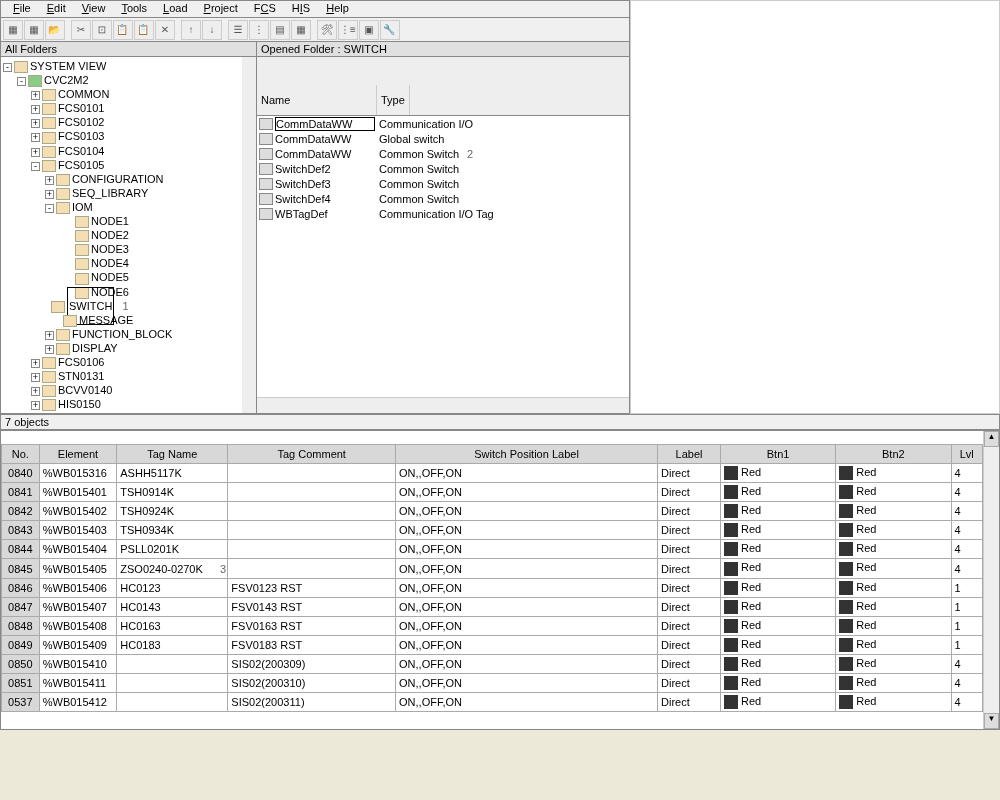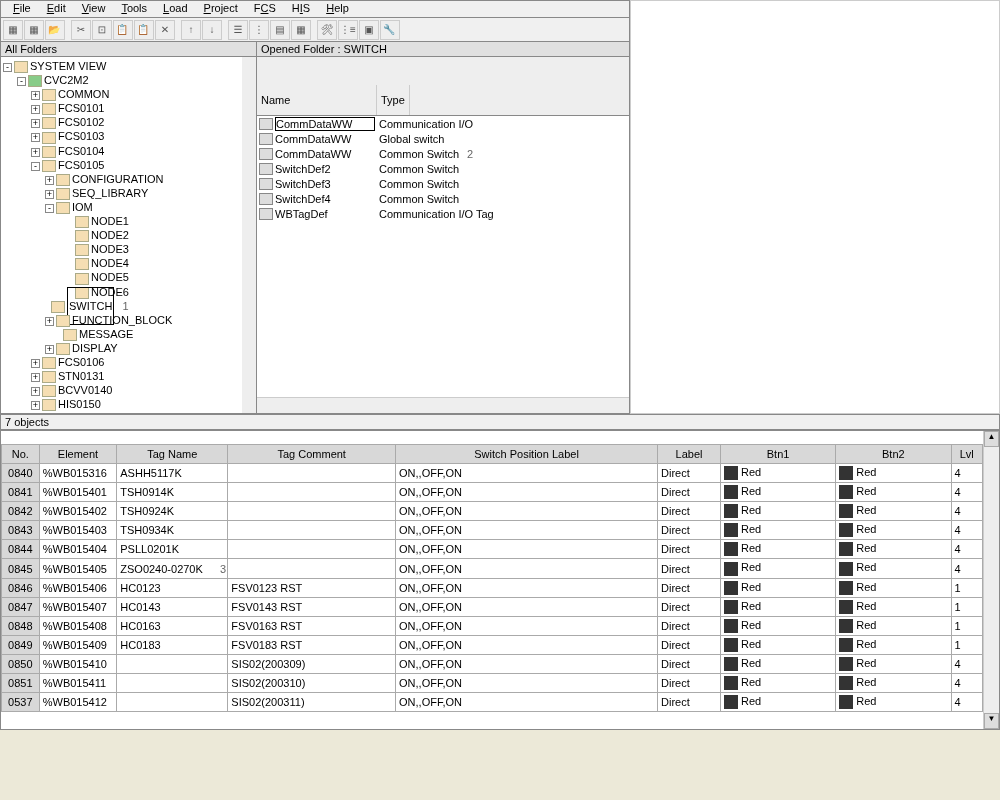--- a/index.html
+++ b/index.html
@@ -112,22 +112,22 @@
       <div id="tree-iom-nodes">
                 <div class="tn"><span class="sp" style="width:60px"></span><span class="sp" style="width:12px"></span><span class="ic"></span><span class="lbl">NODE1</span></div>
                 <div class="tn"><span class="sp" style="width:60px"></span><span class="sp" style="width:12px"></span><span class="ic"></span><span class="lbl">NODE2</span></div>
                 <div class="tn"><span class="sp" style="width:60px"></span><span class="sp" style="width:12px"></span><span class="ic"></span><span class="lbl">NODE3</span></div>
                 <div class="tn"><span class="sp" style="width:60px"></span><span class="sp" style="width:12px"></span><span class="ic"></span><span class="lbl">NODE4</span></div>
                 <div class="tn"><span class="sp" style="width:60px"></span><span class="sp" style="width:12px"></span><span class="ic"></span><span class="lbl">NODE5</span></div>
                 <div class="tn"><span class="sp" style="width:60px"></span><span class="sp" style="width:12px"></span><span class="ic"></span><span class="lbl">NODE6</span></div>
               </div>
       <div class="tn sel"><span class="sp" style="width:48px"></span><span class="ic"></span><span class="lbl">SWITCH</span><span class="annot">1</span></div>
       <div id="tree-after">
+                <div class="tn"><span class="sp" style="width:48px"></span><span class="sp" style="width:12px"></span><span class="ic"></span><span class="lbl">MESSAGE</span></div>
                 <div class="tn"><span class="sp" style="width:42px"></span><span class="tog">+</span><span class="ic"></span><span class="lbl">FUNCTION_BLOCK</span></div>
-                <div class="tn"><span class="sp" style="width:48px"></span><span class="sp" style="width:12px"></span><span class="ic"></span><span class="lbl">MESSAGE</span></div>
                 <div class="tn"><span class="sp" style="width:42px"></span><span class="tog">+</span><span class="ic"></span><span class="lbl">DISPLAY</span></div>
               </div>
       <div id="tree-tail">
                 <div class="tn"><span class="sp" style="width:28px"></span><span class="tog">+</span><span class="ic"></span><span class="lbl">FCS0106</span></div>
                 <div class="tn"><span class="sp" style="width:28px"></span><span class="tog">+</span><span class="ic"></span><span class="lbl">STN0131</span></div>
                 <div class="tn"><span class="sp" style="width:28px"></span><span class="tog">+</span><span class="ic"></span><span class="lbl">BCVV0140</span></div>
                 <div class="tn"><span class="sp" style="width:28px"></span><span class="tog">+</span><span class="ic"></span><span class="lbl">HIS0150</span></div>
                 <div class="tn"><span class="sp" style="width:28px"></span><span class="tog">+</span><span class="ic"></span><span class="lbl">HIS0151</span></div>
                 <div class="tn"><span class="sp" style="width:28px"></span><span class="tog">+</span><span class="ic"></span><span class="lbl">HIS0152</span></div>
                 <div class="tn"><span class="sp" style="width:28px"></span><span class="tog">+</span><span class="ic"></span><span class="lbl">HIS0153</span></div>

